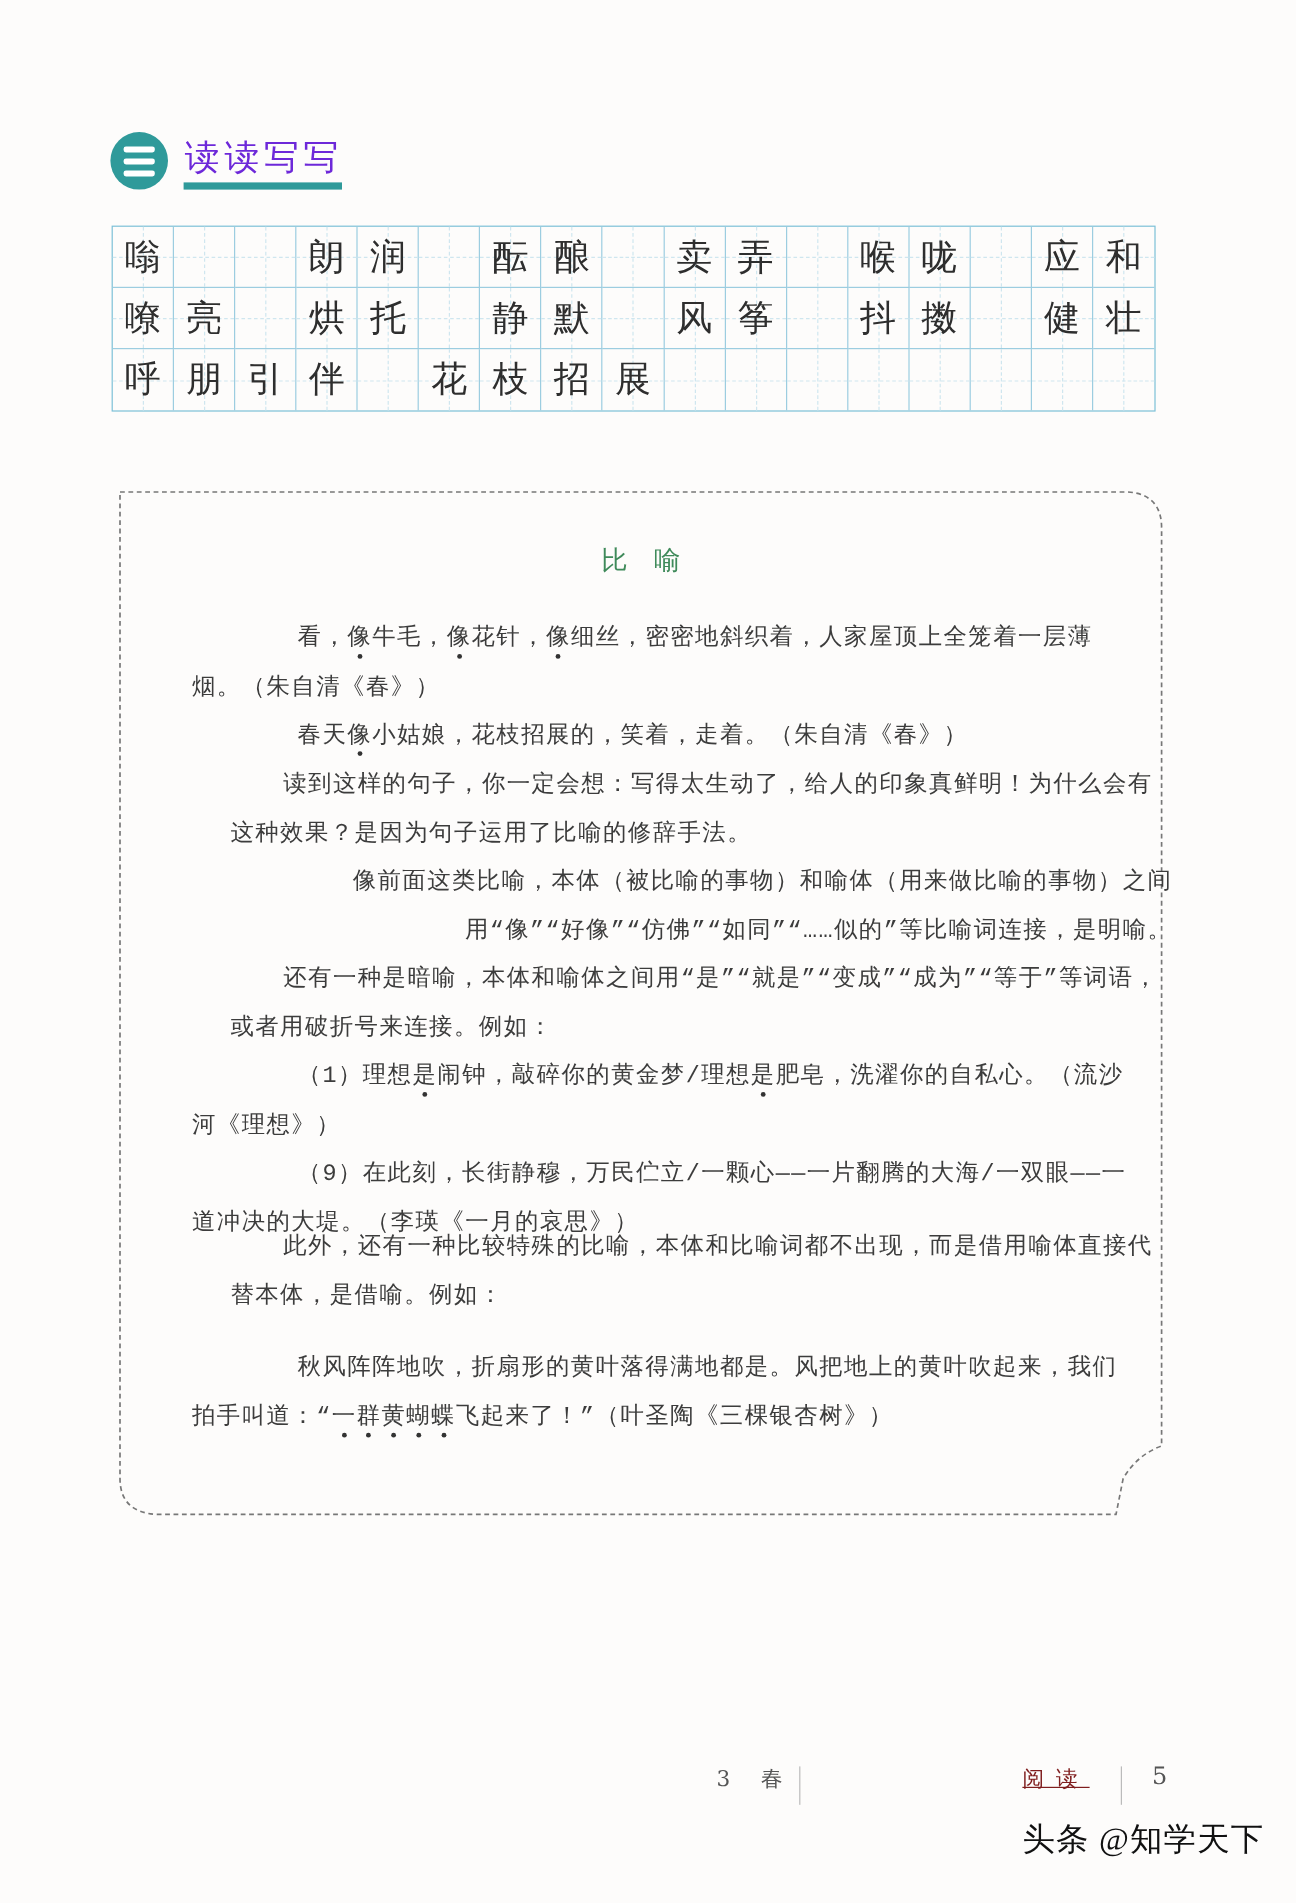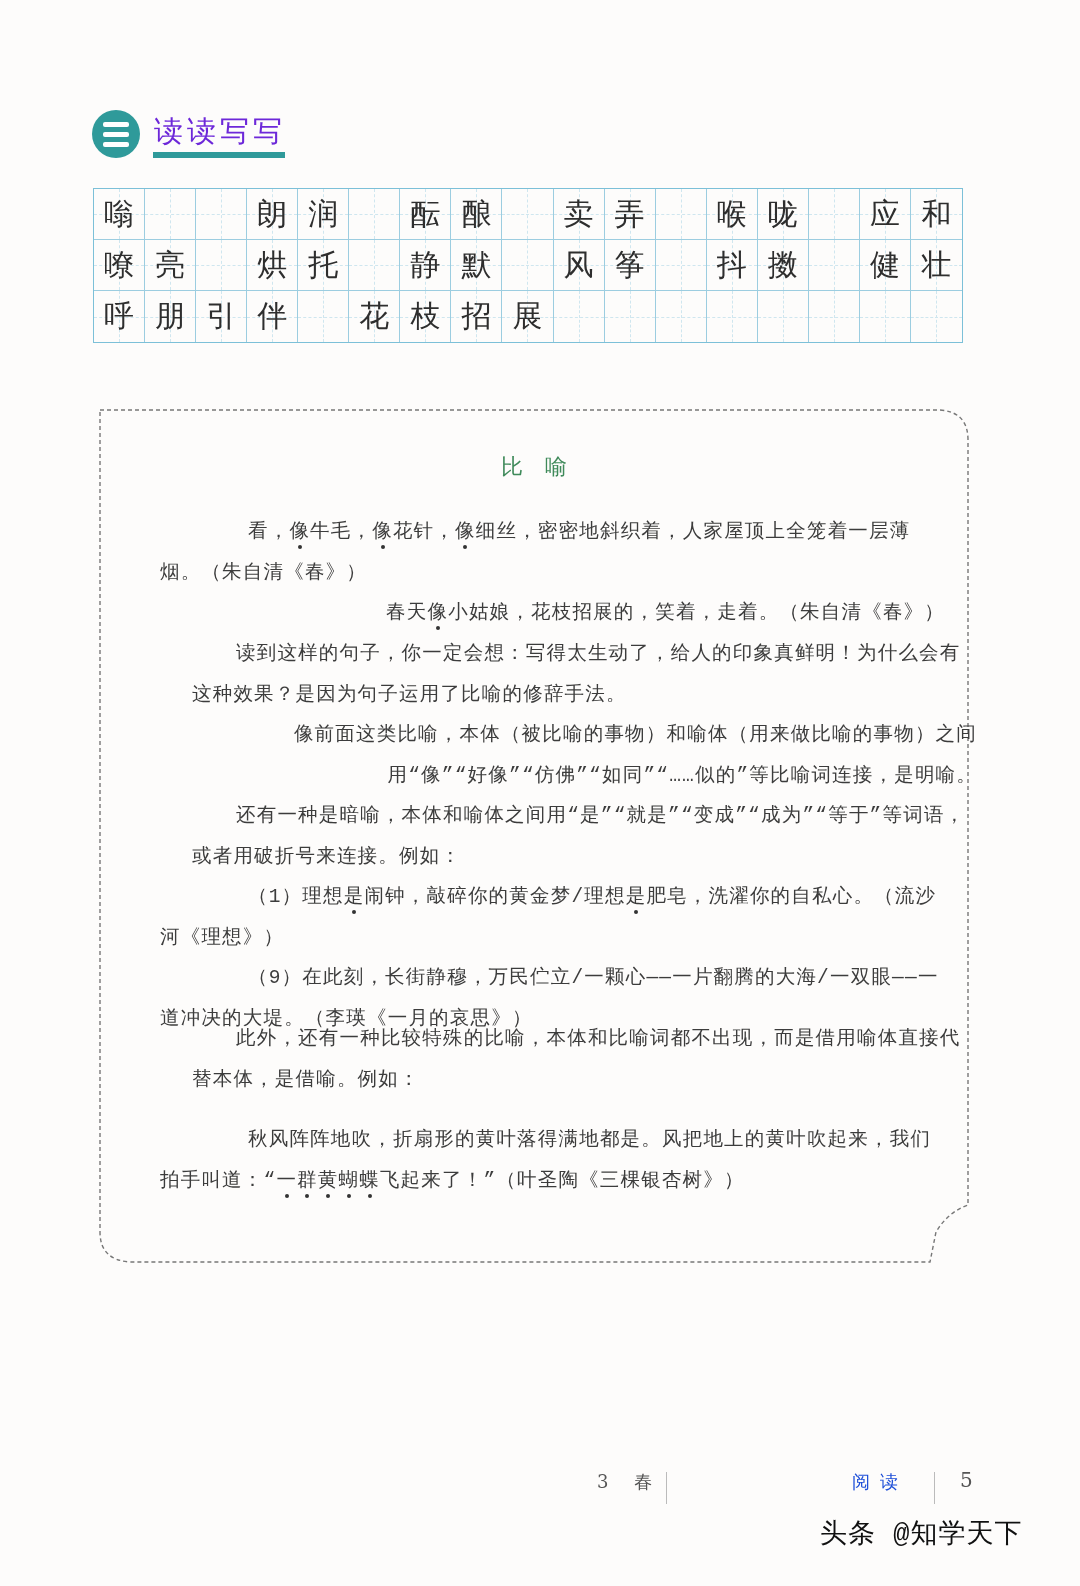--- a/index.html
+++ b/index.html
@@ -54,26 +54,26 @@
   }
   .para.indent { text-indent:44px;margin-left:32px; }
   .para.quote-indent { left:62px; width:785px; text-indent:88px; }
   .dot { position:relative; }
   .dot::after {
     content:""; position:absolute; left:50%; bottom:-6px; width:4px; height:4px; margin-left:-2px;
     border-radius:50%; background:#333;
   }
   .footer-left { position:absolute; left:597px; top:1470px; font-size:18px; color:#555; letter-spacing:10px; }
   .footer-sep1 { position:absolute; left:666px; top:1472px; width:1px; height:32px; background:#bbb; }
-  .footer-right { position:absolute; left:852px; top:1470px; font-size:18px; color:#1d4ed8; letter-spacing:10px; }
+  .footer-right { position:absolute; left:852px; top:1470px; font-size:18px; color:#7f1d1d; letter-spacing:10px;text-decoration:underline; }
   .footer-sep2 { position:absolute; left:934px; top:1472px; width:1px; height:32px; background:#bbb; }
   .page-num { position:absolute; left:960px; top:1468px; font-size:20px; color:#555; }
   .watermark {
-    position:absolute; left:820px; top:1515px; font-size:27px; color:#111;
-    font-family:Liberation Mono, monospace; letter-spacing:1px;
+    position:absolute; left:852px; top:1515px; font-size:27px; color:#111;
+    font-family:Liberation Serif, serif; letter-spacing:1px;
     text-shadow:0 0 2px #fff, 0 0 3px #fff;
   }
 </style>
 </head>
 <body>
 
 <div class="section-header">
   <div class="section-icon">
       <i></i>
       <i></i>
@@ -240,21 +240,21 @@
   </div>
 
 <svg class="box-svg" width="1080" height="1586">
   <path d="M 100 410 L 940 410 Q 968 412 968 440 L 968 1205 Q 948 1212 936 1232 L 930 1262 L 130 1262 Q 100 1260 100 1232 Z" fill="none" stroke="#777" stroke-width="1.4" stroke-dasharray="4 3"></path>
 </svg>
 
 <div class="box-content">
   <div class="box-title">比喻</div>
   <div id="paras">
       <div class="para quote-indent" style="top: 102px;"><span>看，</span><span class="dot">像</span><span>牛毛，</span><span class="dot">像</span><span>花针，</span><span class="dot">像</span><span>细丝，密密地斜织着，人家屋顶上全笼着一层薄烟。（朱自清《春》）</span></div>
-      <div class="para quote-indent" style="top: 183px; text-align: right;"><span>春天</span><span class="dot">像</span><span>小姑娘，花枝招展的，笑着，走着。（朱自清《春》）</span></div>
+      <div class="para quote-indent" style="top: 183px;"><span>春天</span><span class="dot">像</span><span>小姑娘，花枝招展的，笑着，走着。（朱自清《春》）</span></div>
       <div class="para indent" style="top: 224px;"><span>读到这样的句子，你一定会想：写得太生动了，给人的印象真鲜明！为什么会有这种效果？是因为句子运用了比喻的修辞手法。</span></div>
       <div class="para indent" style="top: 305px; text-align: right;"><span>像前面这类比喻，本体（被比喻的事物）和喻体（用来做比喻的事物）之间用“像”“好像”“仿佛”“如同”“……似的”等比喻词连接，是明喻。</span></div>
       <div class="para indent" style="top: 386px;"><span>还有一种是暗喻，本体和喻体之间用“是”“就是”“变成”“成为”“等于”等词语，或者用破折号来连接。例如：</span></div>
       <div class="para quote-indent" style="top: 467px;"><span>（1）理想</span><span class="dot">是</span><span>闹钟，敲碎你的黄金梦/理想</span><span class="dot">是</span><span>肥皂，洗濯你的自私心。（流沙河《理想》）</span></div>
       <div class="para quote-indent" style="top: 548px;"><span>（9）在此刻，长街静穆，万民伫立/一颗心——一片翻腾的大海/一双眼——一道冲决的大堤。（李瑛《一月的哀思》）</span></div>
       <div class="para indent" style="top: 609px;"><span>此外，还有一种比较特殊的比喻，本体和比喻词都不出现，而是借用喻体直接代替本体，是借喻。例如：</span></div>
       <div class="para quote-indent" style="top: 710px;"><span>秋风阵阵地吹，折扇形的黄叶落得满地都是。风把地上的黄叶吹起来，我们拍手叫道：“</span><span class="dot">一</span><span class="dot">群</span><span class="dot">黄</span><span class="dot">蝴</span><span class="dot">蝶</span><span>飞起来了！”（叶圣陶《三棵银杏树》）</span></div>
     </div>
 </div>
 

